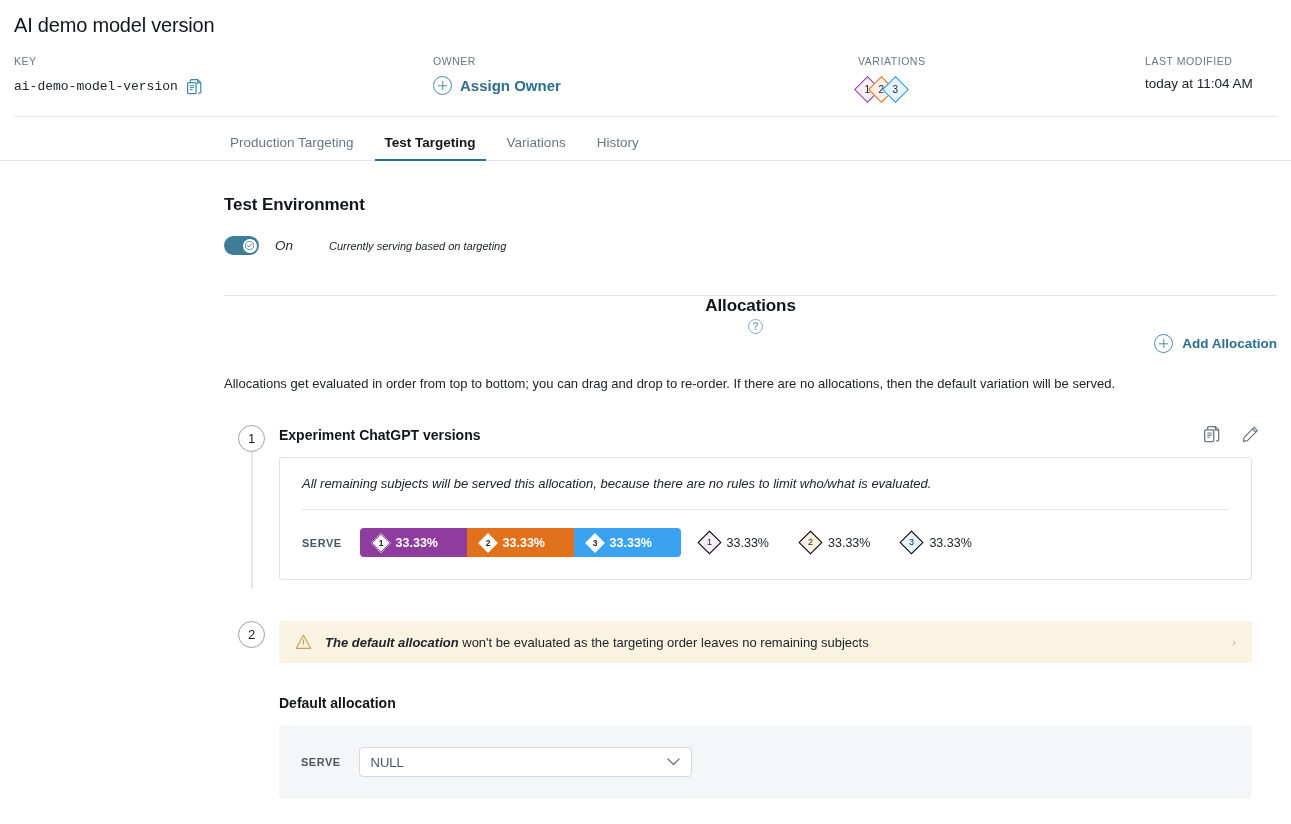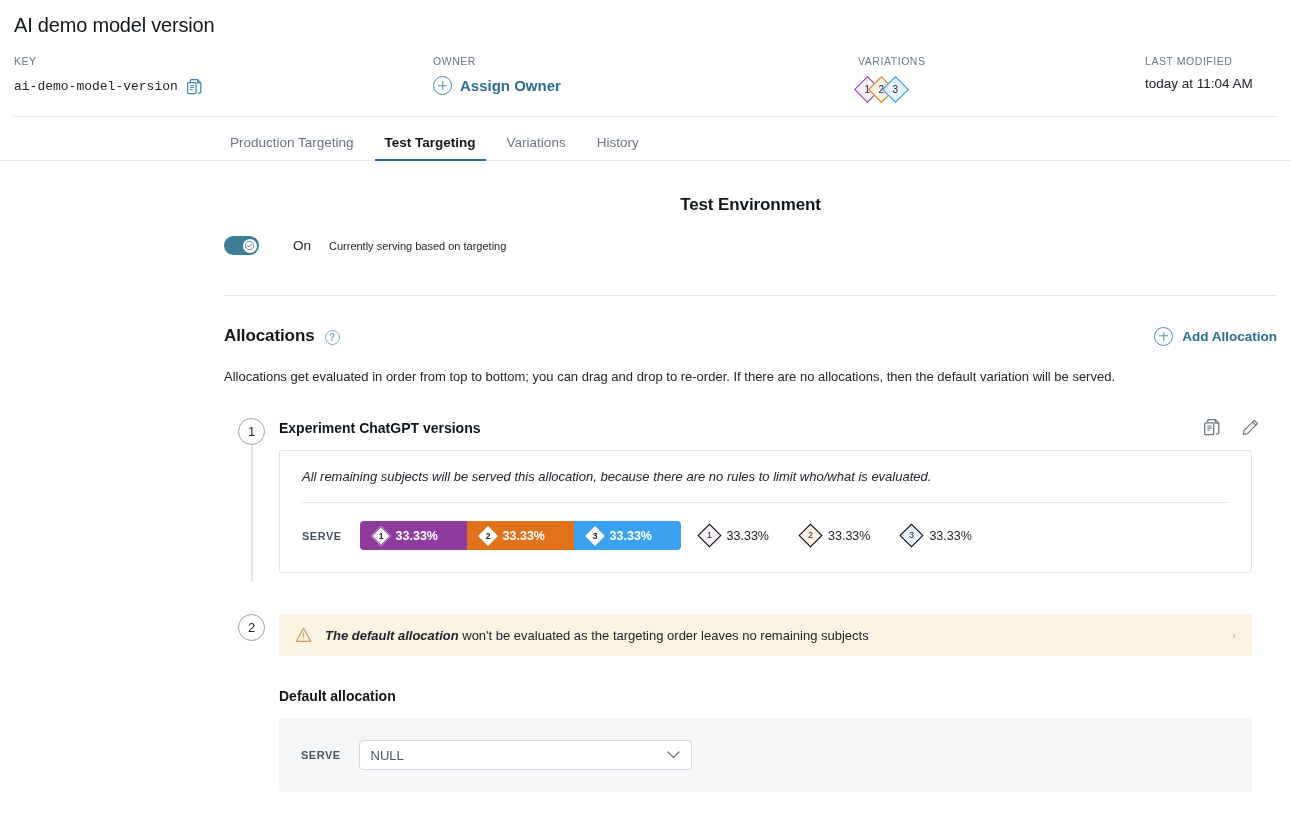--- a/index.html
+++ b/index.html
@@ -122,25 +122,26 @@
 
   
   .content { padding-left: 224px; padding-right: 14px; }
 
   .section-title {
     font-size: 17px;
     font-weight: bold;
     color: #10161a;
     letter-spacing: -0.1px;
   }
-  .test-env { padding-top: 34px; text-align: center; }
+  .test-env { padding-top: 34px; }
   .toggle-row {
     display: flex;
     align-items: center;
     margin-top: 21px;
+    font-style: italic;
   }
   .toggle {
     width: 35px; height: 19px;
     border-radius: 10px;
     background: #3d7d96;
     position: relative;
     cursor: pointer;
     flex: 0 0 auto;
   }
   .toggle .knob {
@@ -161,21 +162,21 @@
   .toggle-desc { font-size: 11px; color: #21242b; }
 
   .divider {
     border-top: 1px solid #e3e6ea;
     margin-top: 40px;
   }
 
   .alloc-head {
     display: flex;
     align-items: center;
-    margin-top: 30px;
+    flex-direction: column;
   }
   .alloc-head .help {
     width: 15px; height: 15px;
     border: 1.3px solid #7fabc0;
     border-radius: 50%;
     margin-left: 10px;
     color: #7fabc0;
     font-size: 10px;
     line-height: 13px;
     text-align: center;

